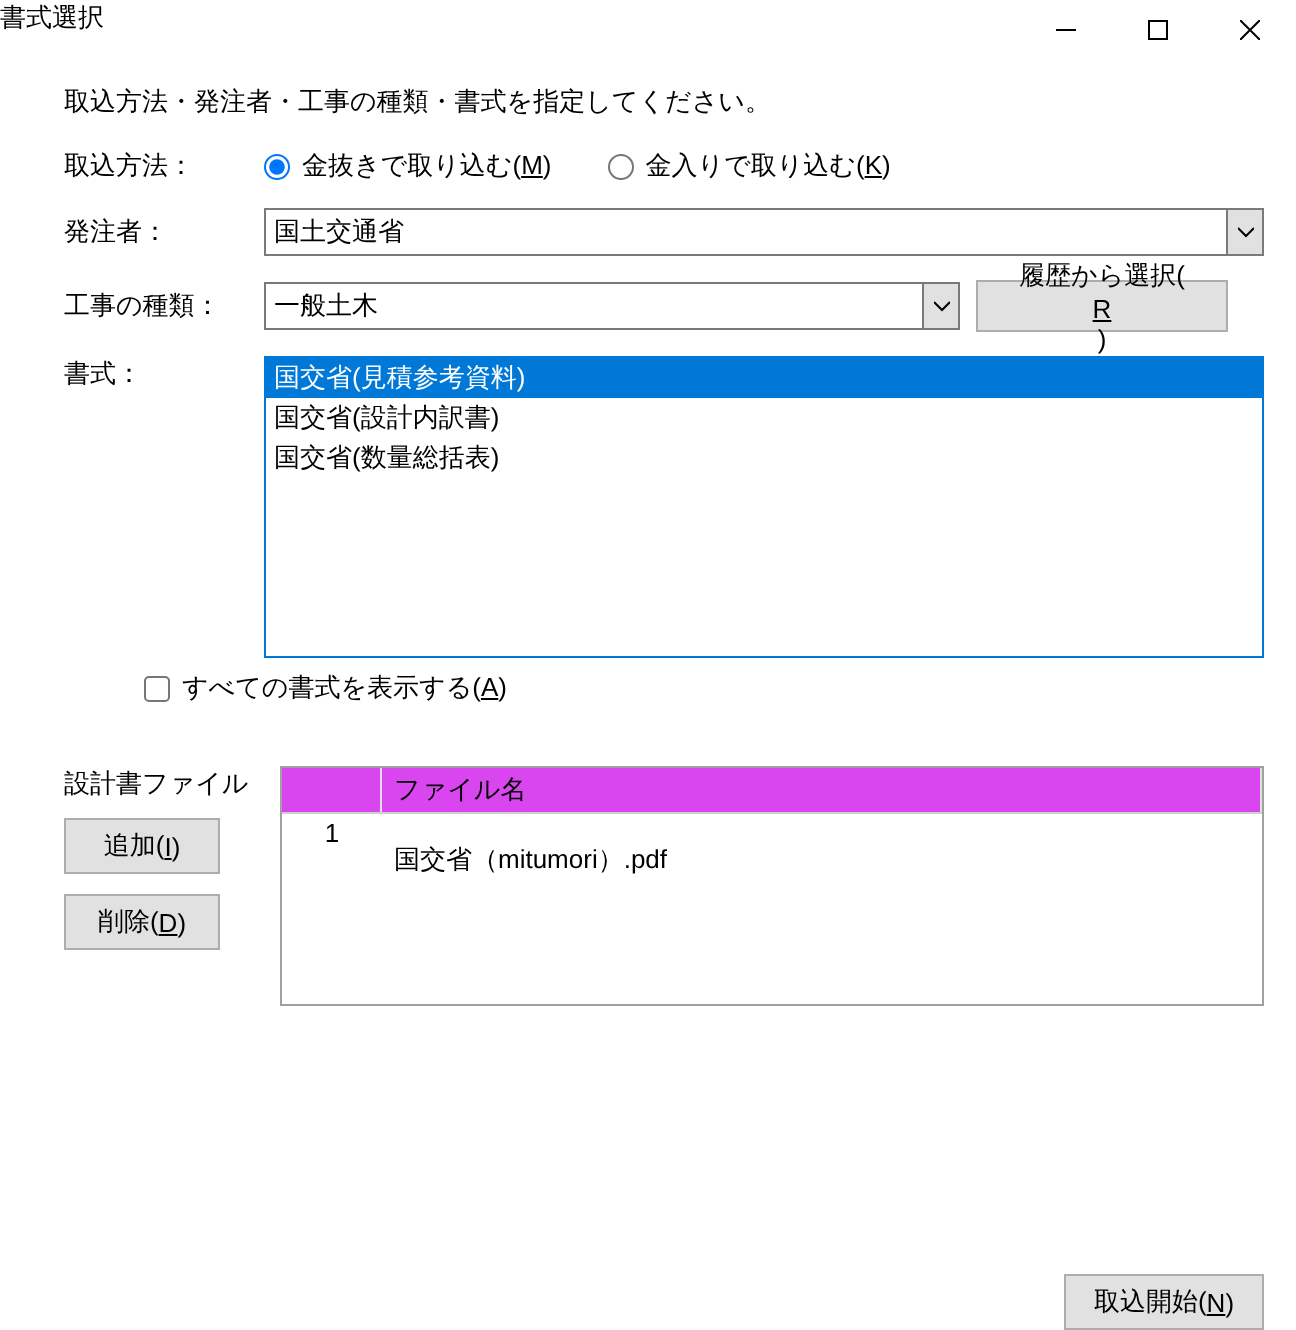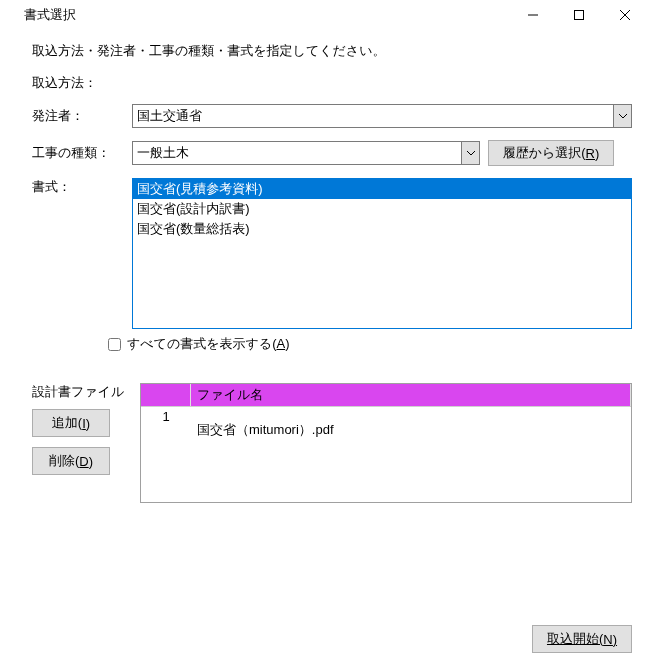--- a/index.html
+++ b/index.html
@@ -1,49 +1,49 @@
 <!DOCTYPE html>
 <html><head>
 <meta charset="utf-8">
 <style>
 * { box-sizing: border-box; font-family: "Meiryo UI", "MS Gothic", sans-serif; font-size: 13px; }
 body { margin: 0; background: #fff; width: 648px; height: 665px; overflow: hidden; }
-.titlebar { height: 30px; display: flex; align-items: center; padding-left: 24px; }
+.titlebar { height: 30px; display: flex; padding-left: 0; }
 .titlebar-title { flex: 1; color: #000; }
 .tbtn { width: 46px; height: 30px; display: flex; align-items: center; justify-content: center; color: #000; }
 .content { padding: 12px 16px 0 32px; }
 .instr { margin-bottom: 14px; }
 .row { display: flex; align-items: center; margin-bottom: 12px; }
 .lbl { width: 100px; }
 .radios { display: flex; gap: 28px; align-items: center; }
 .radio-wrap { display: flex; align-items: center; gap: 6px; }
 .combo { flex: 1; height: 24px; border: 1px solid #7a7a7a; display: flex; align-items: center; padding: 0 4px; position: relative; }
 .combo-arrow { position: absolute; right: 0; top: 0; width: 18px; height: 100%; border-left: 1px solid #7a7a7a; display: flex; align-items: center; justify-content: center; background: #e1e1e1; }
 .combo-arrow svg { width: 8px; height: 8px; }
 .btn { background: #e1e1e1; border: 1px solid #adadad; padding: 3px 12px; height: 26px; display: inline-flex; align-items: center; justify-content: center; cursor: default; }
-.hist-btn { margin-left: 8px; min-width: 126px; }
+.hist-btn { margin-left: 8px; min-width: 126px; flex-direction: column; }
 .format-row { display: flex; }
 .listbox { flex: 1; height: 151px; border: 1px solid #0078d7; overflow: auto; }
 .list-item { padding: 1px 4px; }
 .list-item.sel { background: #0078d7; color: #fff; }
-.chk-row { margin-top: 6px; margin-left: 76px; display: flex; align-items: center; gap: 6px; }
+.chk-row { margin-top: 6px; margin-left: 40px; display: flex; align-items: center; gap: 6px; }
 .files-section { margin-top: 30px; display: flex; gap: 8px; }
 .files-left { width: 100px; }
 .files-lbl { margin-bottom: 8px; }
 .file-btn { width: 78px; height: 28px; margin-bottom: 10px; }
 .files-table { flex: 1; border: 1px solid #a0a0a0; height: 120px; }
 .thead { display: flex; background: #d946ef; border-bottom: 1px solid #d0d0d0; }
 .th { padding: 2px 6px; border-right: 1px solid #e0e0e0; }
 .th-num { width: 50px; }
 .th-name { flex: 1; }
 .trow { display: flex; }
 .td { padding: 2px 6px; }
 .td-num { width: 50px; text-align: center; }
 .td-name { flex: 1; margin-top: 12px; }
-.footer { position: absolute; bottom: 12px; right: 16px; display: flex; gap: 10px; text-decoration: underline; }
+.footer { position: absolute; bottom: 0; right: 16px; display: flex; gap: 10px; }
 .footer .btn { min-width: 100px; height: 28px; }
 .underline { text-decoration: underline; }
 input[type=radio], input[type=checkbox] { margin: 0; }
 </style>
 </head>
 <body>
 
 <div class="titlebar">
   <span class="titlebar-title">書式選択</span>
   <div class="tbtn">
@@ -62,20 +62,30 @@
         <line x1="10" y1="0" x2="0" y2="10" stroke="#000"></line>
       </svg>
     </div>
 </div>
 
 <div class="content">
   <div class="instr">取込方法・発注者・工事の種類・書式を指定してください。</div>
 
   <div class="row">
     <div class="lbl">取込方法：</div>
+    <div class="radios">
+      <label class="radio-wrap">
+        <input type="radio" name="m" checked="" style="">
+        <span><span>金抜きで取り込む(</span><span class="underline">M</span><span>)</span></span>
+      </label>
+      <label class="radio-wrap">
+        <input type="radio" name="m" style="">
+        <span><span>金入りで取り込む(</span><span class="underline">K</span><span>)</span></span>
+      </label>
+    </div>
   </div>
 
   <div class="row">
     <div class="lbl">発注者：</div>
     <div class="combo">
       <span>国土交通省</span>
       <div class="combo-arrow">
           <svg viewBox="0 0 8 8">
             <path d="M0 2 L4 6 L8 2" fill="none" stroke="#000"></path>
           </svg>

